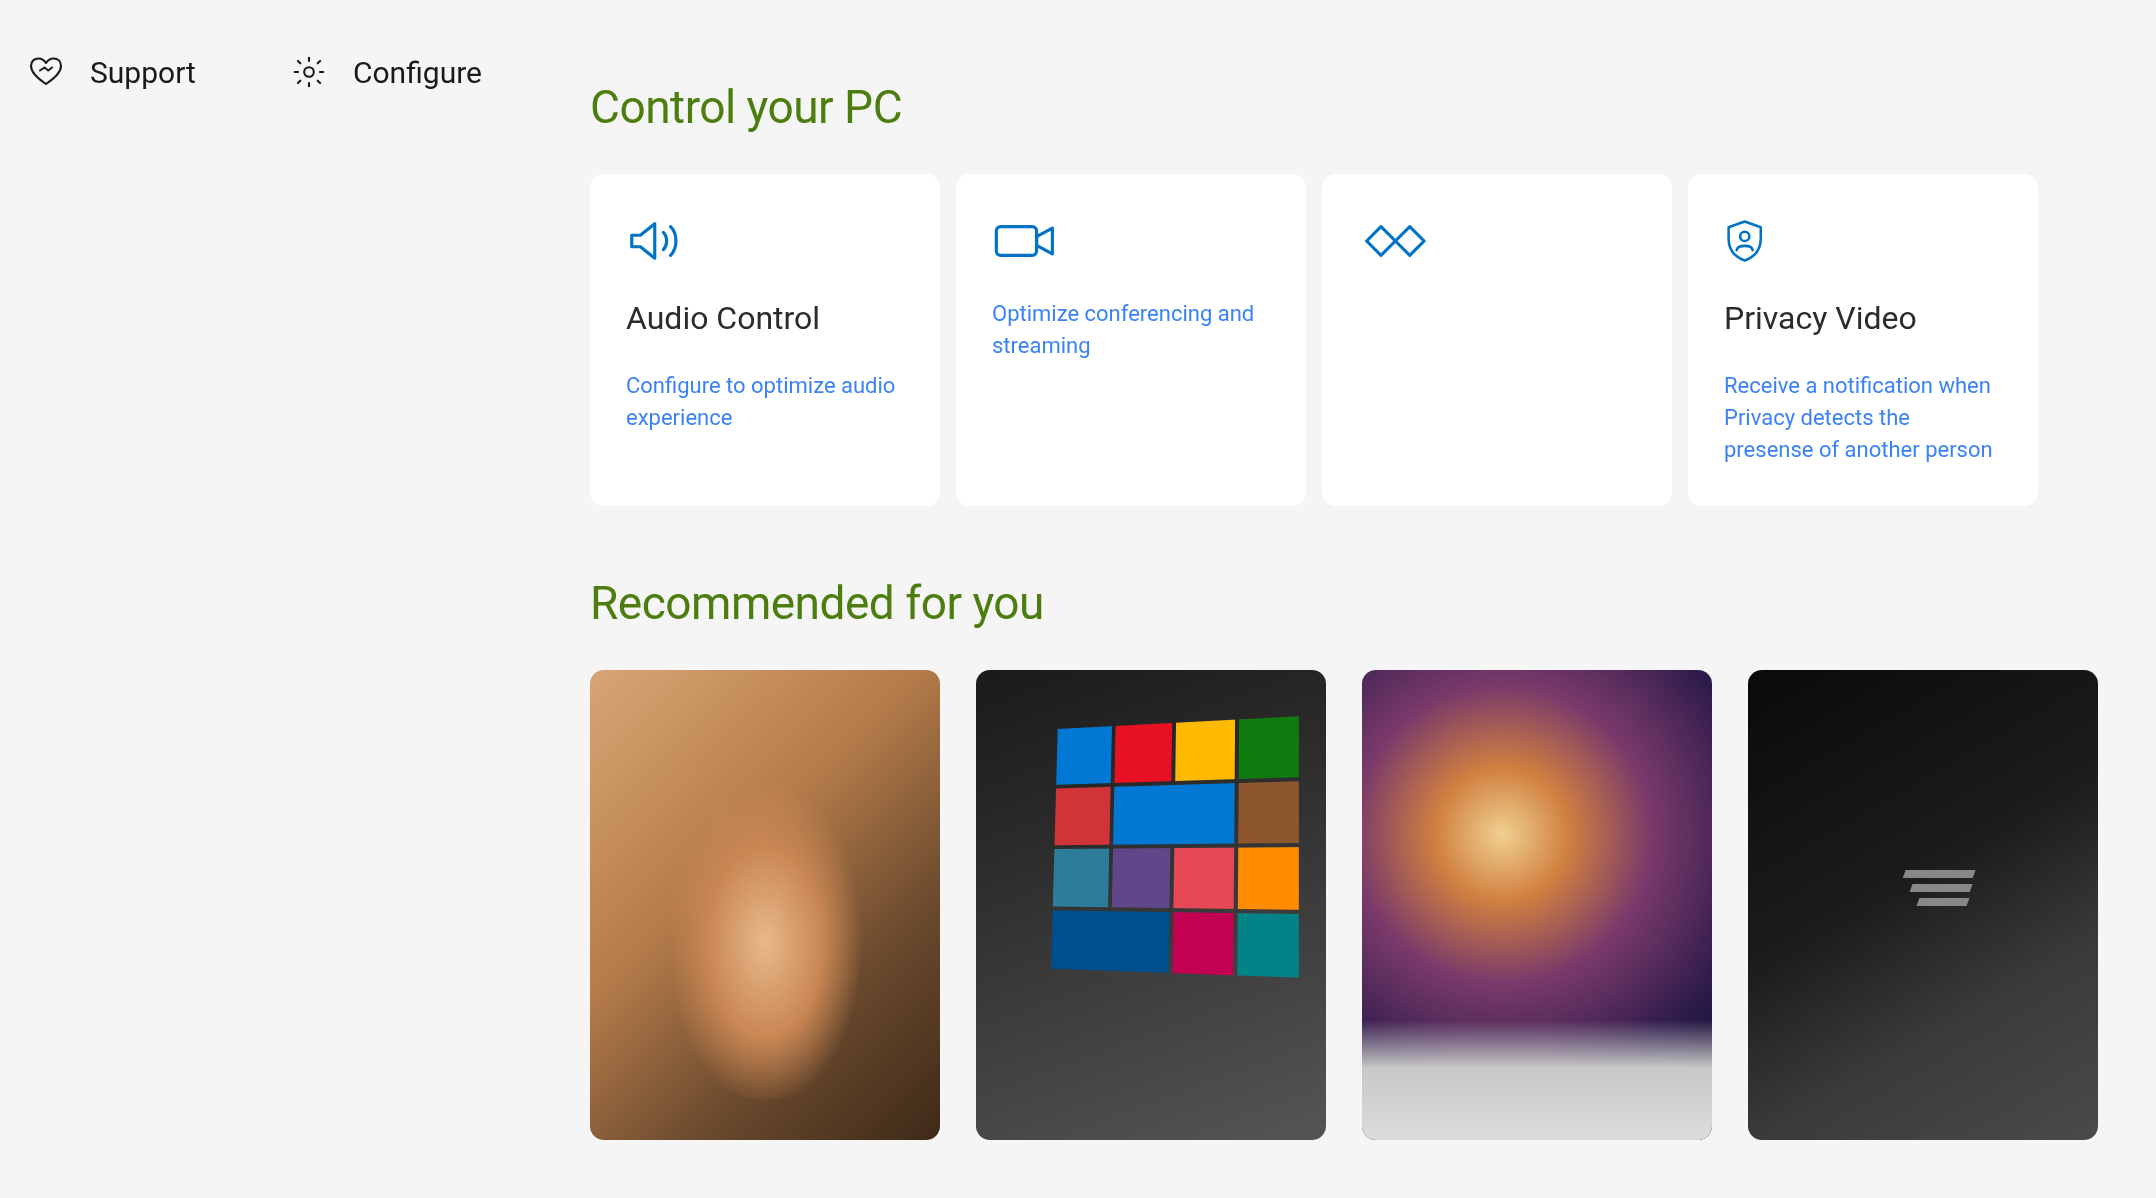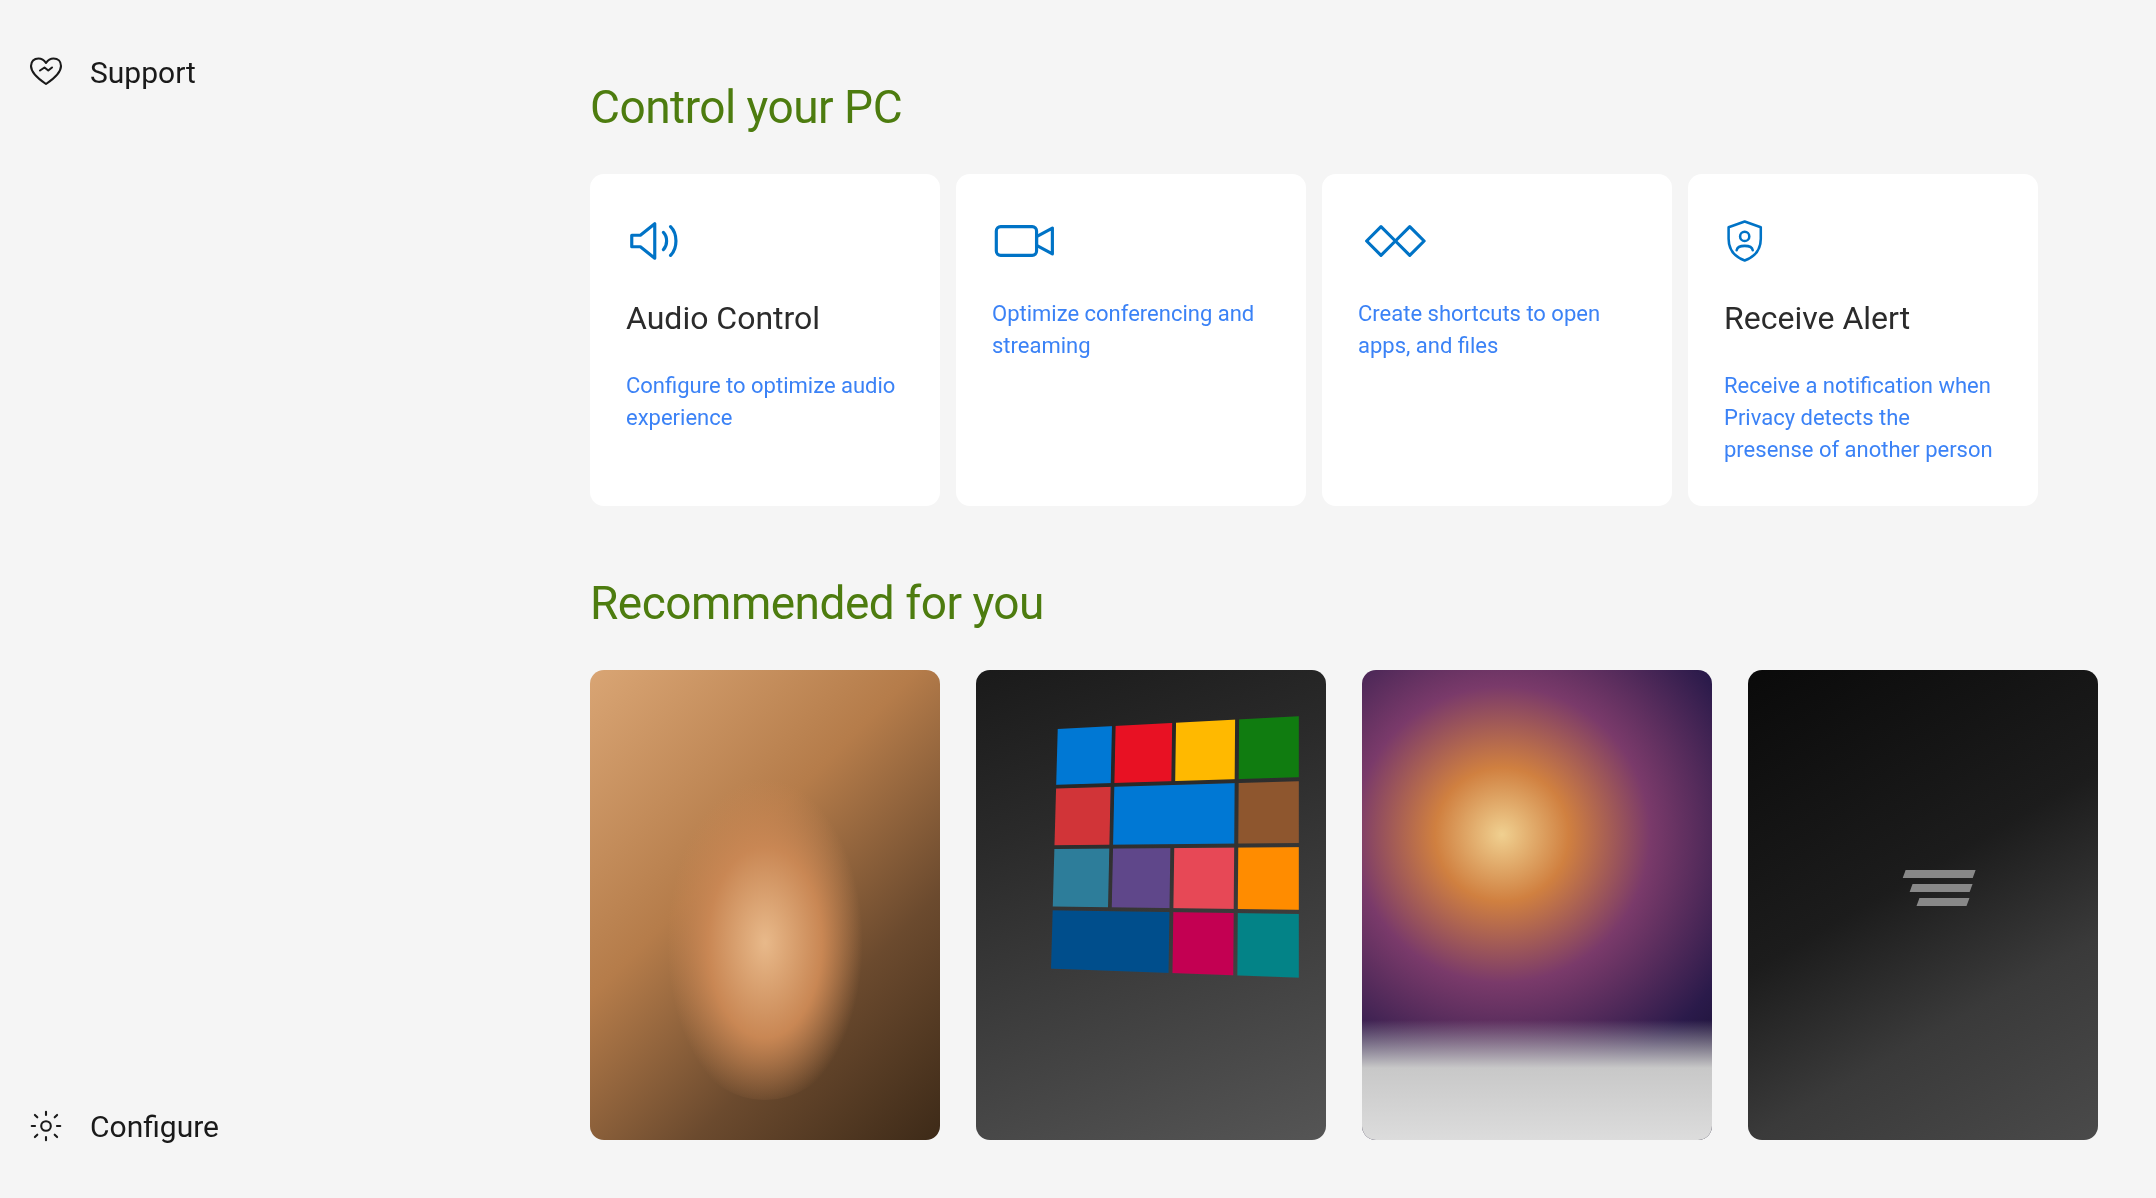--- a/index.html
+++ b/index.html
@@ -8,21 +8,21 @@
   background: #f5f5f5;
   width: 2156px;
   height: 1198px;
   overflow: hidden;
   display: flex;
 }
 .sidebar {
   width: 510px;
   background: #f5f5f5;
   display: flex;
-  flex-direction: column;
+  flex-direction: row;
   padding: 30px 0;
 }
 .sidebar-top { flex: 1; }
 .sidebar-item {
   display: flex;
   align-items: center;
   gap: 26px;
   padding: 24px 28px;
   cursor: pointer;
 }
@@ -216,32 +216,31 @@
       <div class="card-subtitle">Optimize conferencing and streaming</div>
     </div>
 
     <div class="card">
       <div class="card-icon">
         <svg viewBox="0 0 52 32" fill="none" stroke="#0073c6" stroke-width="2.2" stroke-linecap="round" stroke-linejoin="round">
           <path d="M16 6 L6 16 L16 26 L26 16 Z"></path>
           <path d="M36 6 L26 16 L36 26 L46 16 Z"></path>
         </svg>
       </div>
-      <div class="card-subtitle">Create shortcuts to open apps, and files</div>
     </div>
 
     <div class="card">
       <div class="card-icon">
         <svg viewBox="0 0 36 40" fill="none" stroke="#0073c6" stroke-width="2.2" stroke-linecap="round" stroke-linejoin="round">
           <path d="M18 3 L32 8 V18 C32 28 26 34 18 37 C10 34 4 28 4 18 V8 Z"></path>
           <circle cx="18" cy="16" r="4"></circle>
           <path d="M11 28 C12 23 24 23 25 28"></path>
         </svg>
       </div>
-      <div class="card-title">Receive Alert</div>
+      <div class="card-title">Privacy Video</div>
       <div class="card-subtitle">Receive a notification when Privacy detects the presense of another person</div>
     </div>
 
   </div>
 
   <h2 class="section-title" style="margin-top:70px">Recommended for you</h2>
 
   <div class="rec-row">
 
     <div class="rec-card">

